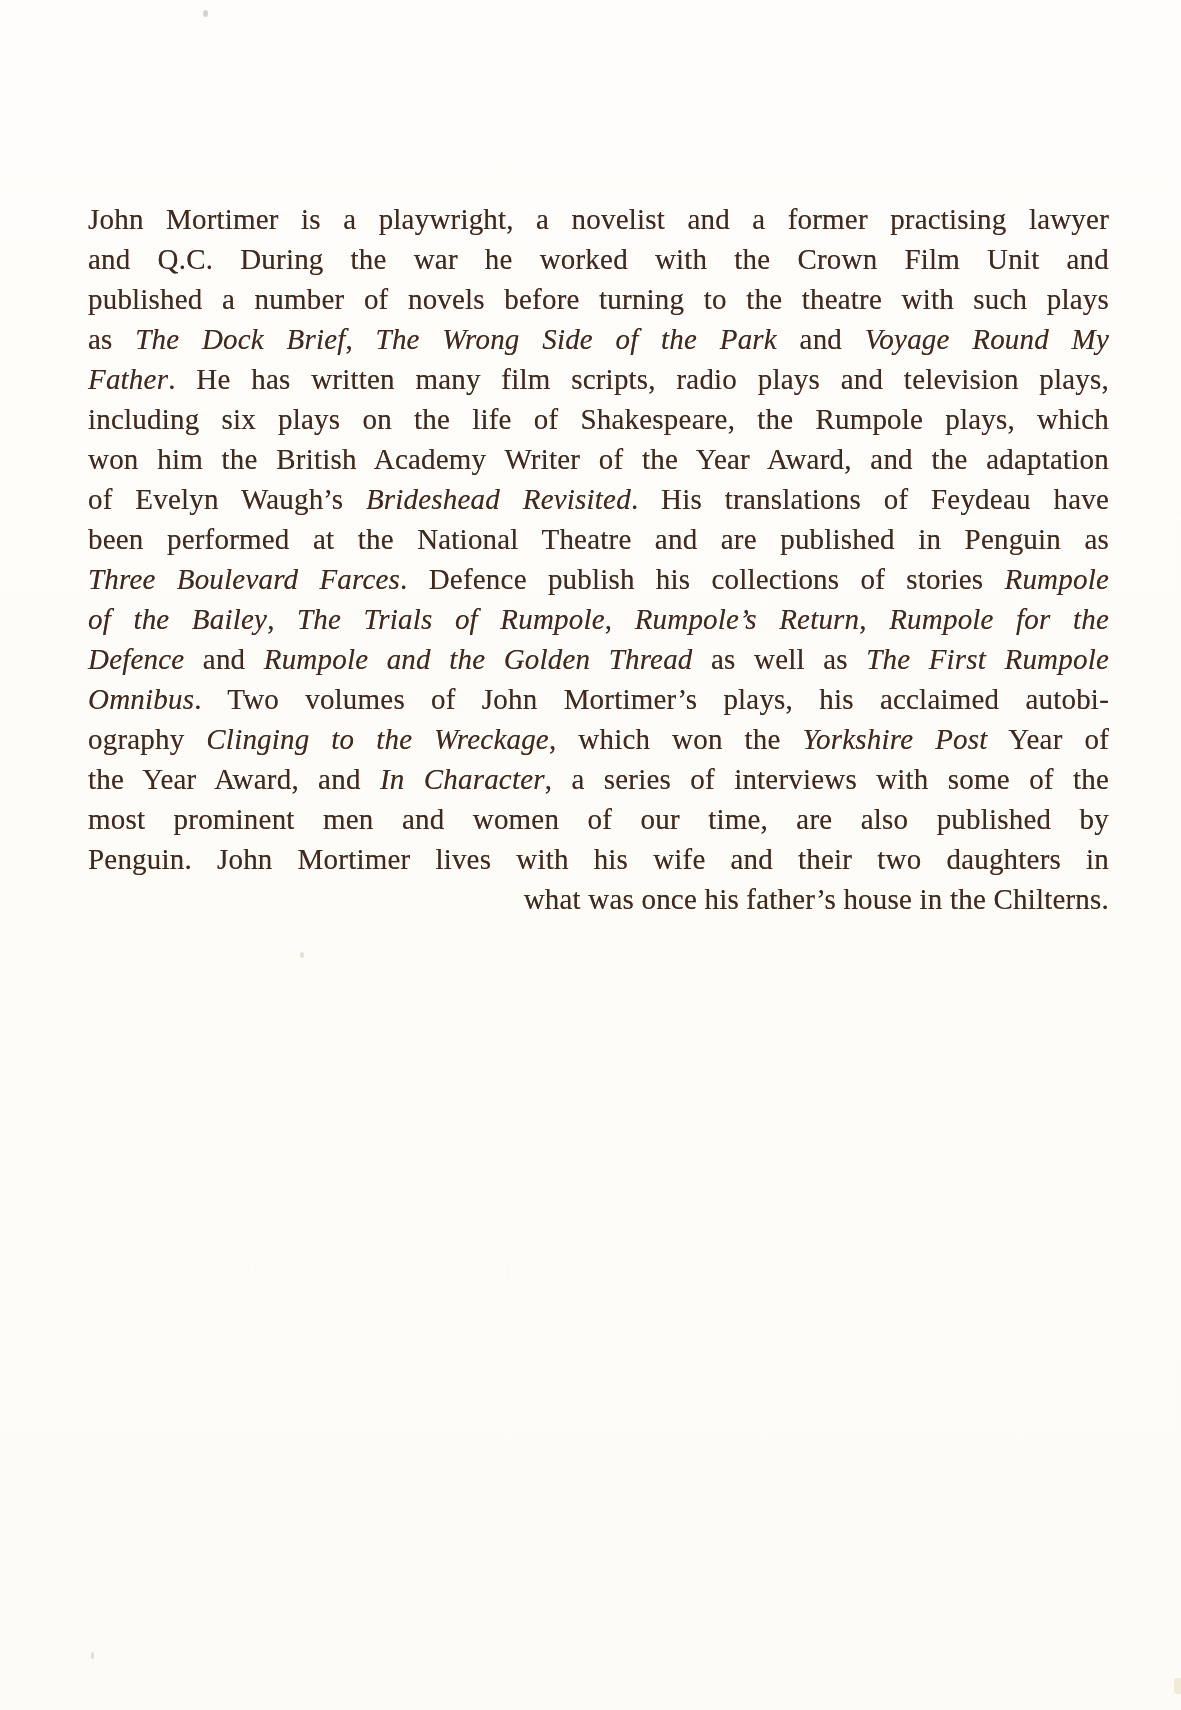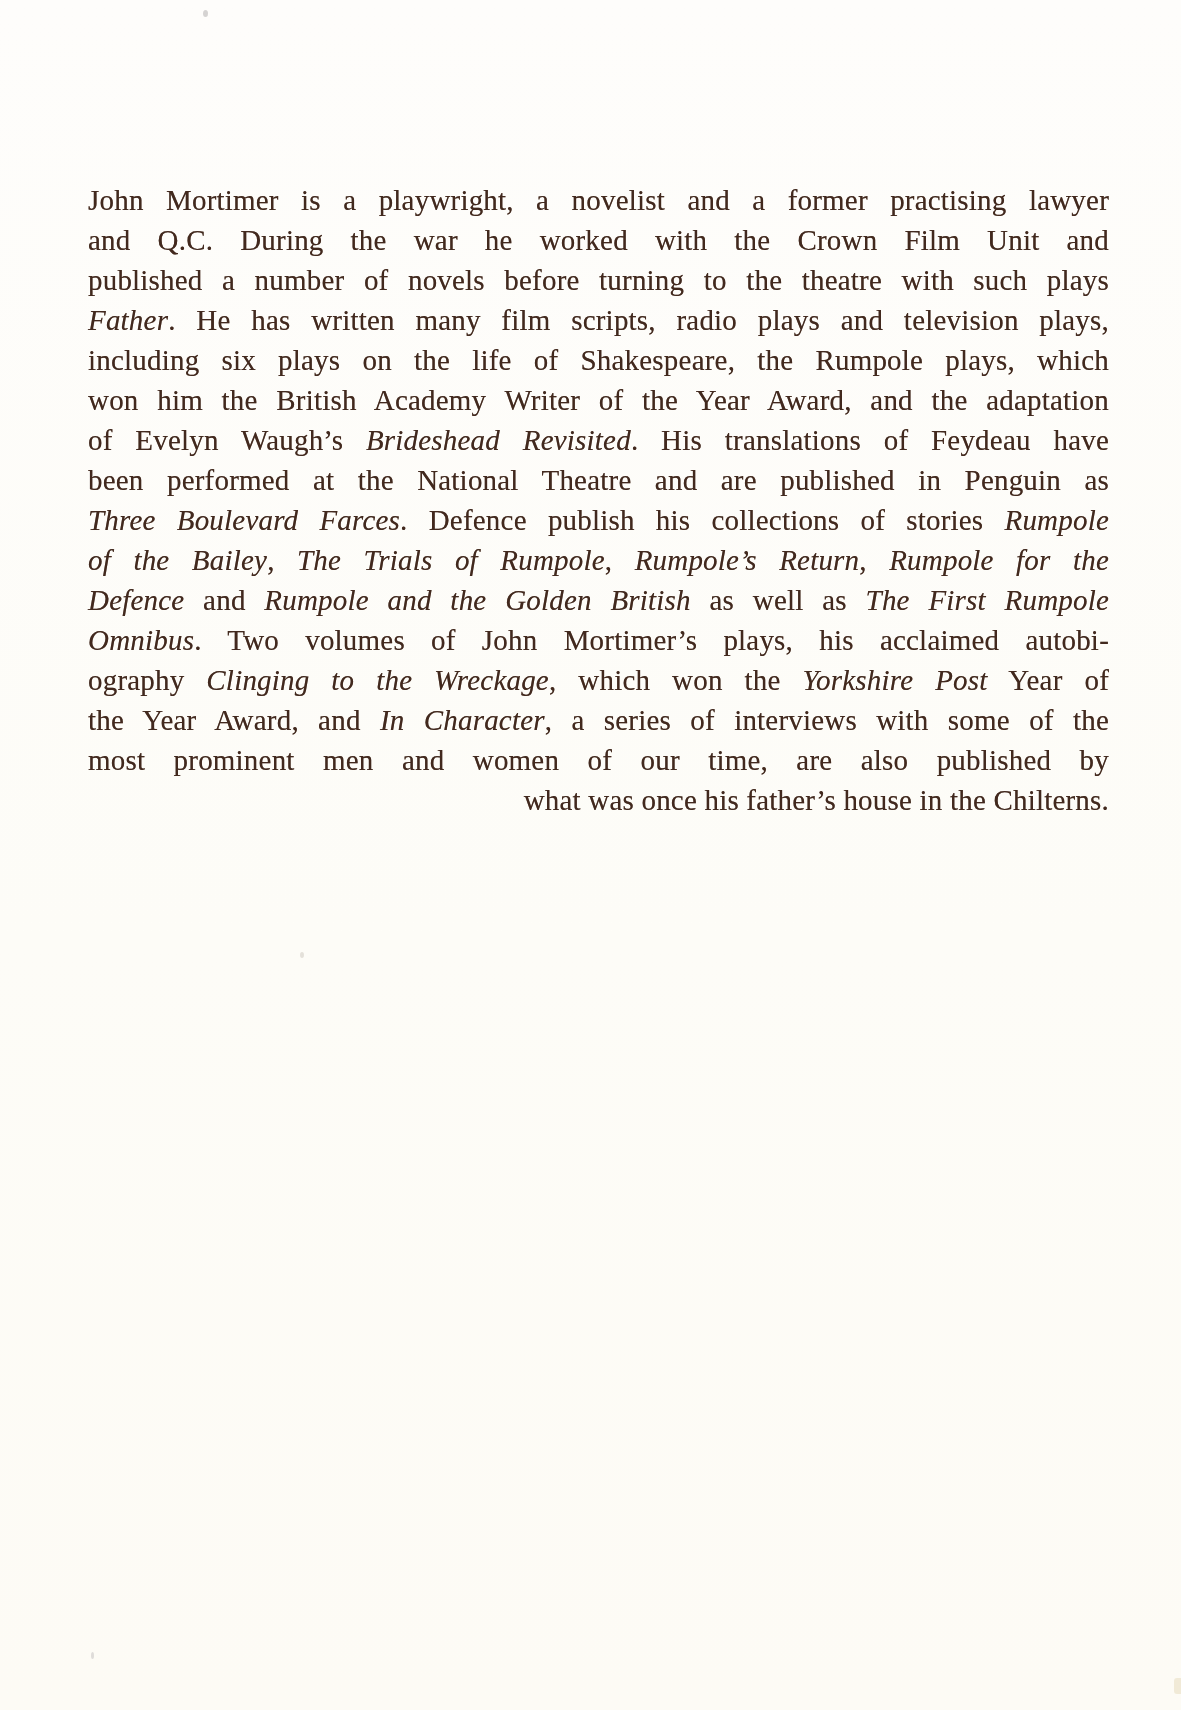--- a/index.html
+++ b/index.html
@@ -15,21 +15,21 @@
     overflow: hidden;
   }
   .paper {
     position: absolute;
     inset: 0;
     background: linear-gradient(180deg, #fefdfb 0%, #fdfcf7 55%, #fdfbf5 100%);
   }
   .bio {
     position: absolute;
     left: 88px;
-    top: 180px;
+    top: 199px;
     width: 1021px;
     color: #42291e;
     font-size: 29px;
     line-height: 40px;
     text-shadow: 0 0 0.6px rgba(66, 41, 30, 0.55);
     letter-spacing: 0.2px;
   }
   .line {
     text-align: right;
   }
@@ -84,31 +84,33 @@
 </style>
 </head>
 <body>
 
 <div class="paper"></div>
 
 <div class="bio" style="color: rgb(66, 41, 30);">
     <div class="line jl"><span>John Mortimer is a playwright, a novelist and a former practising lawyer</span></div>
     <div class="line jl"><span>and Q.C. During the war he worked with the Crown Film Unit and</span></div>
     <div class="line jl"><span>published a number of novels before turning to the theatre with such plays</span></div>
+    <div class="line jl"><span>as </span><em>The Dock Brief</em><span>, </span><em>The Wrong Side of the Park</em><span> and </span><em>Voyage Round My</em></div>
     <div class="line jl"><em>Father</em><span>. He has written many film scripts, radio plays and television plays,</span></div>
     <div class="line jl"><span>including six plays on the life of Shakespeare, the Rumpole plays, which</span></div>
     <div class="line jl"><span>won him the British Academy Writer of the Year Award, and the adaptation</span></div>
     <div class="line jl"><span>of Evelyn Waugh’s </span><em>Brideshead Revisited</em><span>. His translations of Feydeau have</span></div>
     <div class="line jl"><span>been performed at the National Theatre and are published in Penguin as</span></div>
     <div class="line jl"><em>Three Boulevard Farces</em><span>. Defence publish his collections of stories </span><em>Rumpole</em></div>
     <div class="line jl"><em>of the Bailey</em><span>, </span><em>The Trials of Rumpole</em><span>, </span><em>Rumpole’s Return</em><span>, </span><em>Rumpole for the</em></div>
-    <div class="line jl"><em>Defence</em><span> and </span><em>Rumpole and the Golden British</em><span> as well as </span><em>The First Rumpole</em></div>
+    <div class="line jl"><em>Defence</em><span> and </span><em>Rumpole and the Golden Thread</em><span> as well as </span><em>The First Rumpole</em></div>
     <div class="line jl"><em>Omnibus</em><span>. Two volumes of John Mortimer’s plays, his acclaimed autobi-</span></div>
     <div class="line jl"><span>ography </span><em>Clinging to the Wreckage</em><span>, which won the </span><em>Yorkshire Post</em><span> Year of</span></div>
     <div class="line jl"><span>the Year Award, and </span><em>In Character</em><span>, a series of interviews with some of the</span></div>
     <div class="line jl"><span>most prominent men and women of our time, are also published by</span></div>
+    <div class="line jl"><span>Penguin. John Mortimer lives with his wife and their two daughters in</span></div>
     <div class="line"><span>what was once his father’s house in the Chilterns.</span></div>
   </div>
 
 <div class="speck speck-top"></div>
 <div class="speck speck-mid"></div>
 <div class="speck speck-bottom"></div>
 <div class="edge-artifact"></div>
 
 </body></html>

